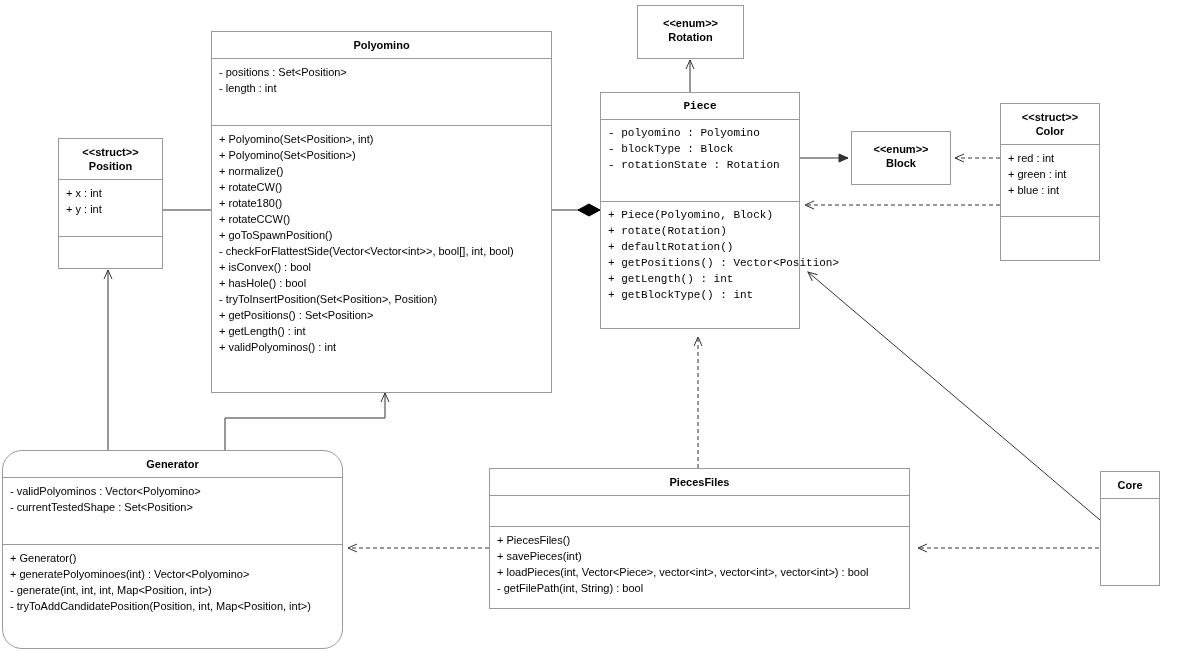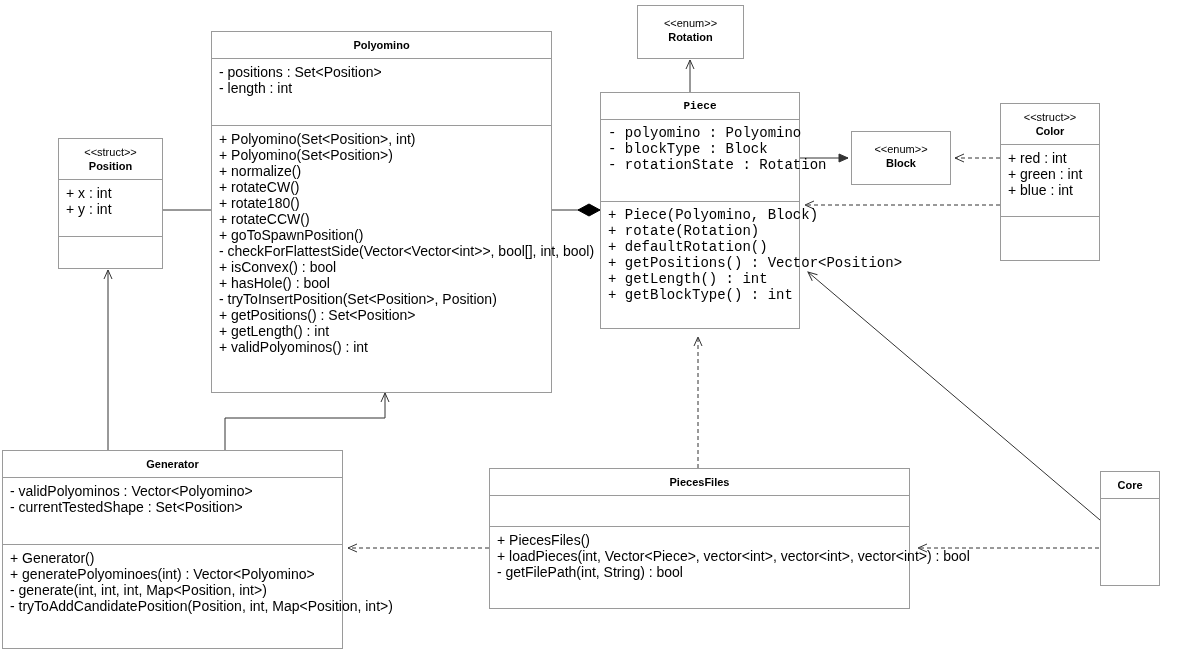--- a/index.html
+++ b/index.html
@@ -35,34 +35,34 @@
   .node .title {
     text-align: center;
     font-weight: bold;
     font-size: 11px;
     padding: 6px 4px;
     line-height: 14px;
     color: #000;
   }
   .node .title .stereo {
     display: block;
-    font-weight: normal;
+    font-weight: bold;
   }
   .node .section {
     border-top: 1px solid #9a9a9a;
     padding: 5px 5px 6px 5px;
   }
   .node .section.empty {
     padding: 0;
     height: 14px;
   }
   .node .row {
     white-space: nowrap;
     line-height: 16px;
-    font-size: 14px;
+    font-size: 11px;
     padding-left: 2px;
   }
   .node.plain .title {
     padding: 10px 4px;
   }
 </style>
 </head>
 <body>
 
 <div id="canvas">
@@ -180,39 +180,40 @@
       <span class="stereo">&lt;&lt;struct&gt;&gt;</span>
       <span>Position</span>
     </div>
     <div class="section" style="height:45px;">
       <div class="row">+ x : int</div>
       <div class="row">+ y : int</div>
     </div>
     <div class="section empty"></div>
   </div>
 
-  <div class="node" style="left:2px; top:450px; width:341px; height:199px;">
+  <div class="node" style="left:2px; top:450px; width:341px; height:199px;border-radius:20px;">
     <div class="title">Generator</div>
     <div class="section" style="height:55px;">
       <div class="row">- validPolyominos : Vector&lt;Polyomino&gt;</div>
       <div class="row">- currentTestedShape : Set&lt;Position&gt;</div>
     </div>
     <div class="section">
       <div class="row">+ Generator()</div>
       <div class="row">+ generatePolyominoes(int) : Vector&lt;Polyomino&gt;</div>
       <div class="row">- generate(int, int, int, Map&lt;Position, int&gt;)</div>
       <div class="row">- tryToAddCandidatePosition(Position, int, Map&lt;Position, int&gt;)</div>
     </div>
   </div>
 
   <div class="node" style="left:489px; top:468px; width:421px; height:141px;">
     <div class="title">PiecesFiles</div>
     <div class="section empty" style="height:30px;"></div>
     <div class="section">
       <div class="row">+ PiecesFiles()</div>
+      <div class="row">+ savePieces(int)</div>
       <div class="row">+ loadPieces(int, Vector&lt;Piece&gt;, vector&lt;int&gt;, vector&lt;int&gt;, vector&lt;int&gt;) : bool</div>
       <div class="row">- getFilePath(int, String) : bool</div>
     </div>
   </div>
 
   <div class="node" style="left:1100px; top:471px; width:60px; height:115px;">
     <div class="title">Core</div>
     <div class="section empty" style="height:70px;"></div>
   </div>
 

